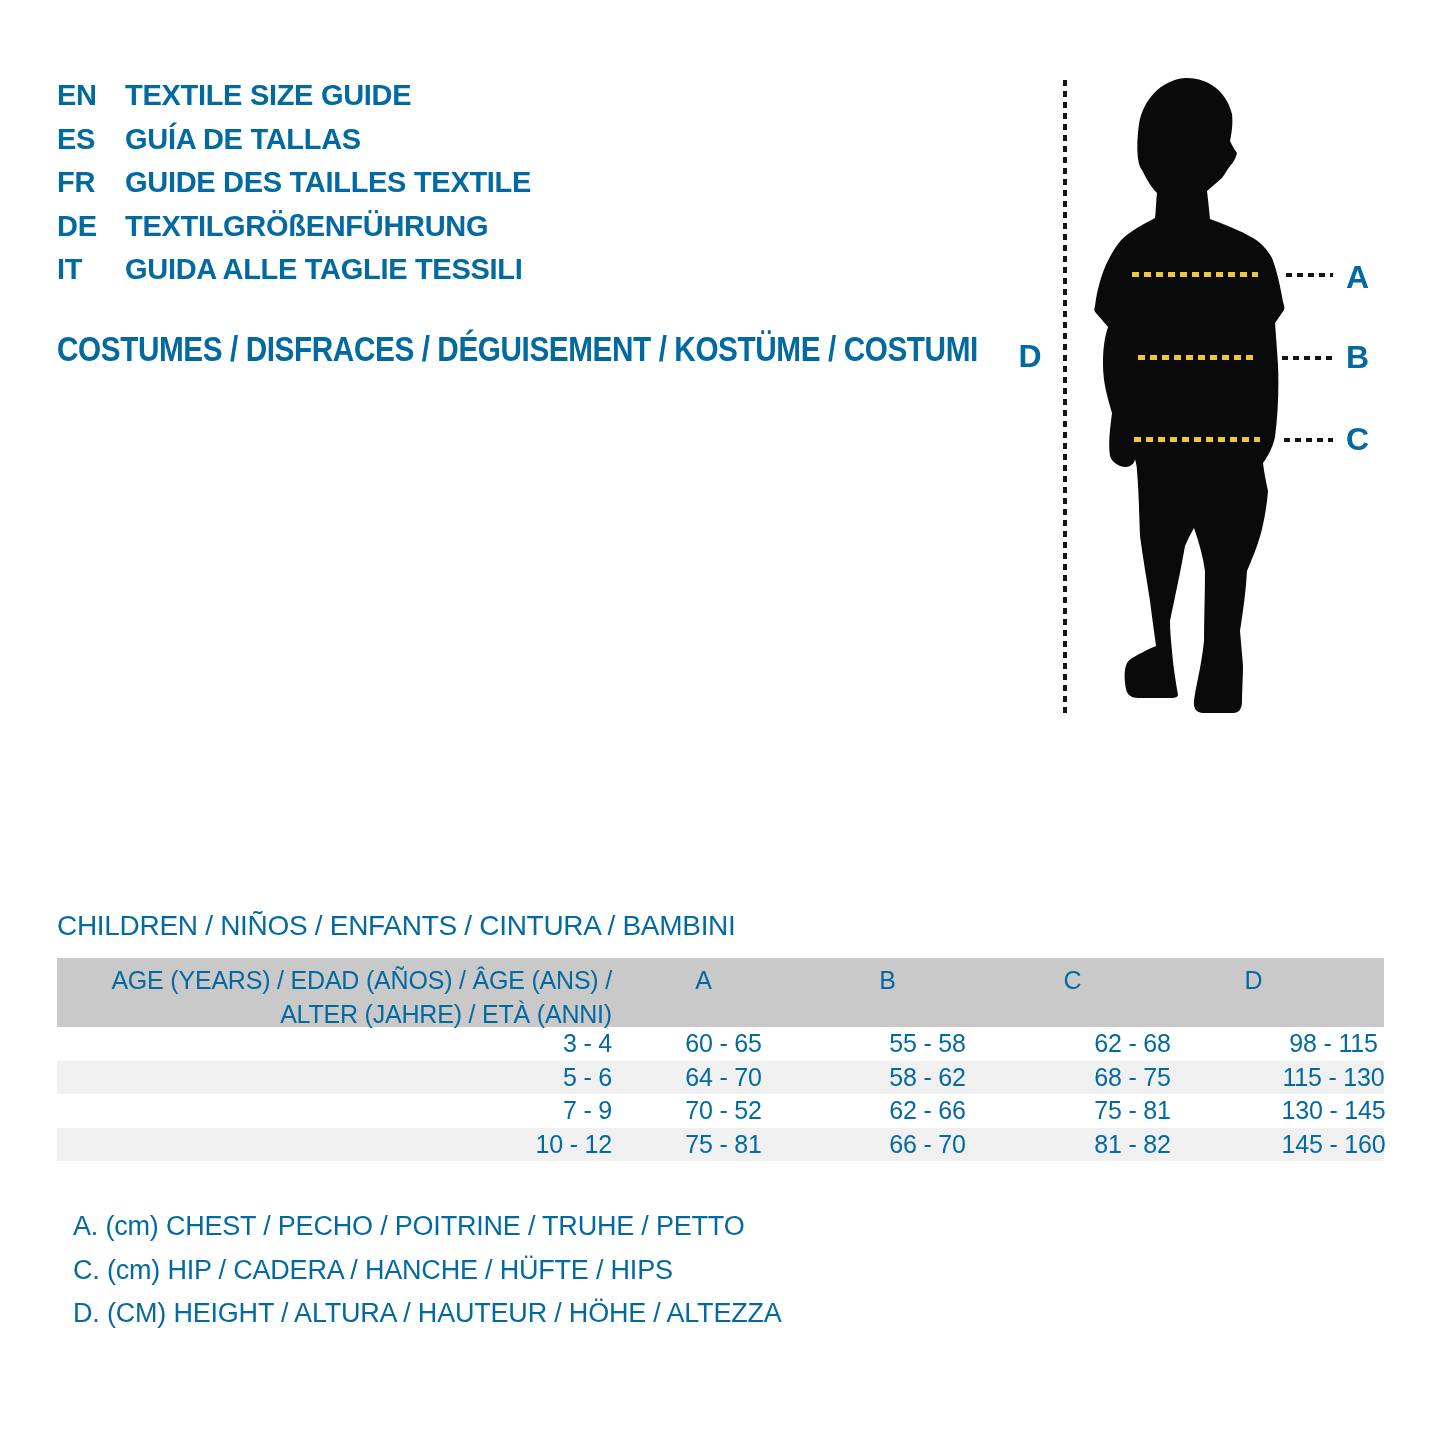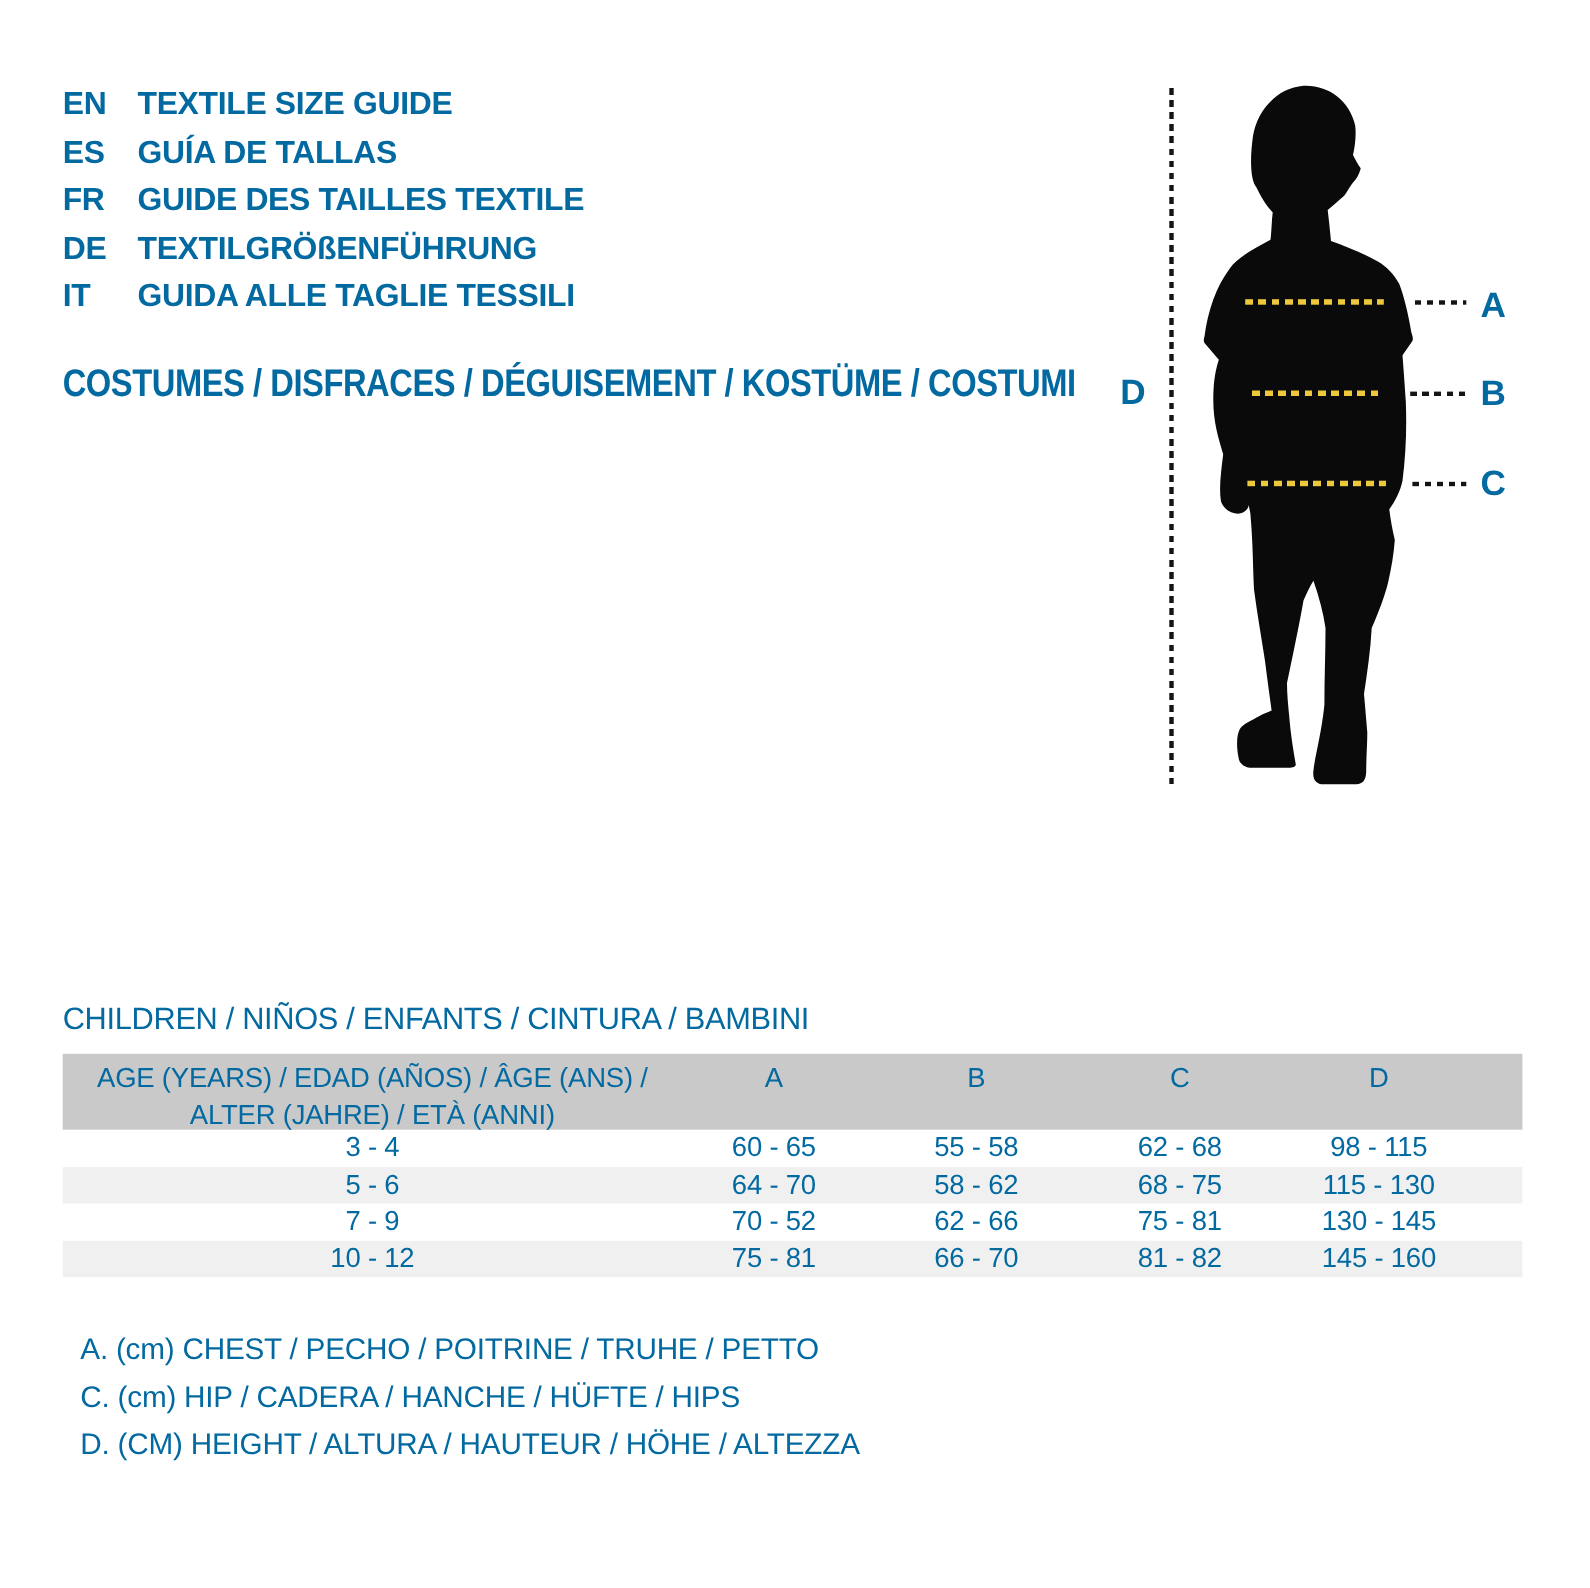--- a/index.html
+++ b/index.html
@@ -34,23 +34,23 @@
   .mlabel{font-size:32px;font-weight:700;width:40px;text-align:left;}
   .mlabel.ma{left:1346px;top:259px;}
   .mlabel.mb{left:1346px;top:339px;}
   .mlabel.mc{left:1346px;top:421px;}
 
   
   .children-title{left:57px;top:910px;font-size:28px;letter-spacing:-0.3px;white-space:nowrap;}
   .size-table{left:57px;top:958px;width:1327px;font-size:25px;letter-spacing:-0.2px;}
   .thead{display:flex;background:#c9c9c9;height:69px;}
   .thead .cell{padding-top:5px;line-height:34px;}
-  .trow{display:flex;height:33.5px;align-items:center;}
+  .trow{display:flex;height:33.5px;align-items:center;gap:20px;}
   .trow.striped{background:#f0f0f0;}
-  .col-age{width:555px;flex:none;text-align:center;padding-left:8px;box-sizing:border-box;}
+  .col-age{width:555px;flex:none;text-align:right;padding-left:8px;box-sizing:border-box;}
   .col-a{width:183px;flex:none;text-align:center;}
   .col-b{width:185px;flex:none;text-align:center;}
   .col-c{width:185px;flex:none;text-align:center;}
   .col-d{width:219px;flex:none;text-align:center;padding-right:42px;box-sizing:border-box;}
 
   
   .legend{left:57px;top:1205px;font-size:27px;line-height:43.5px;letter-spacing:-0.2px;white-space:nowrap;margin-left:16px;}
 </style>
 </head>
 <body>

